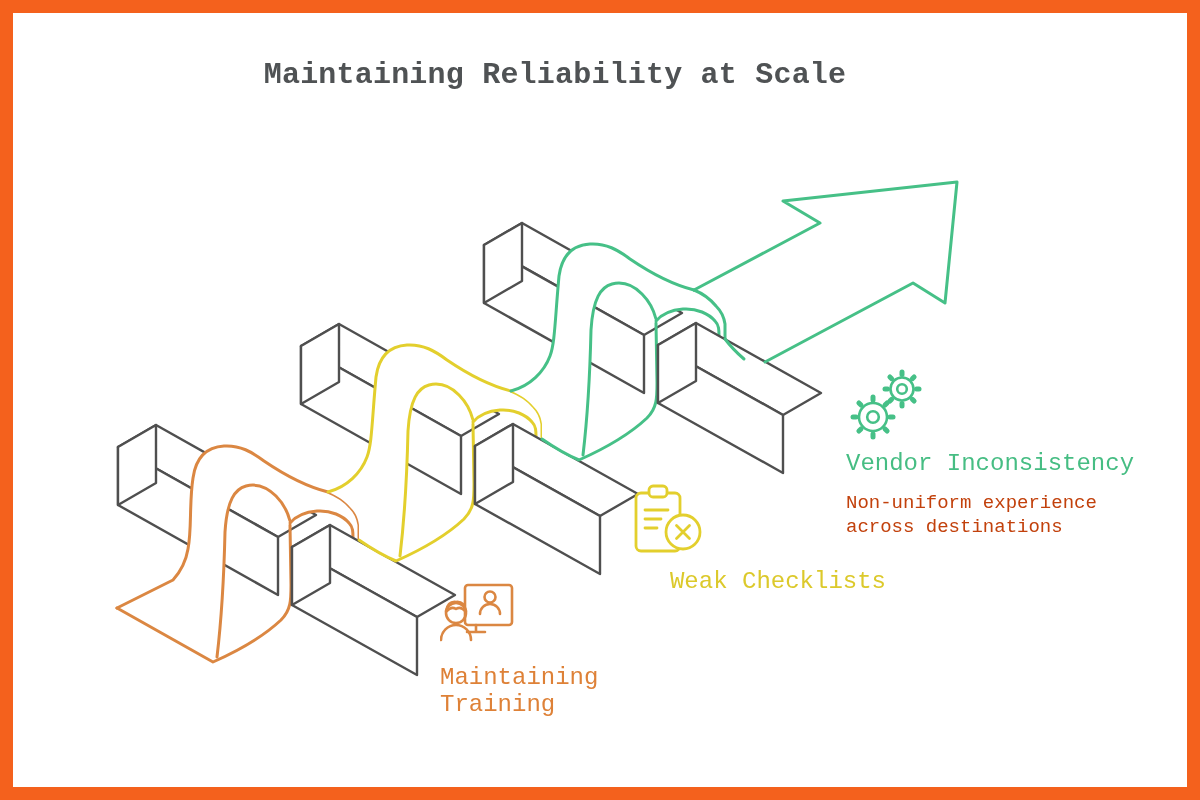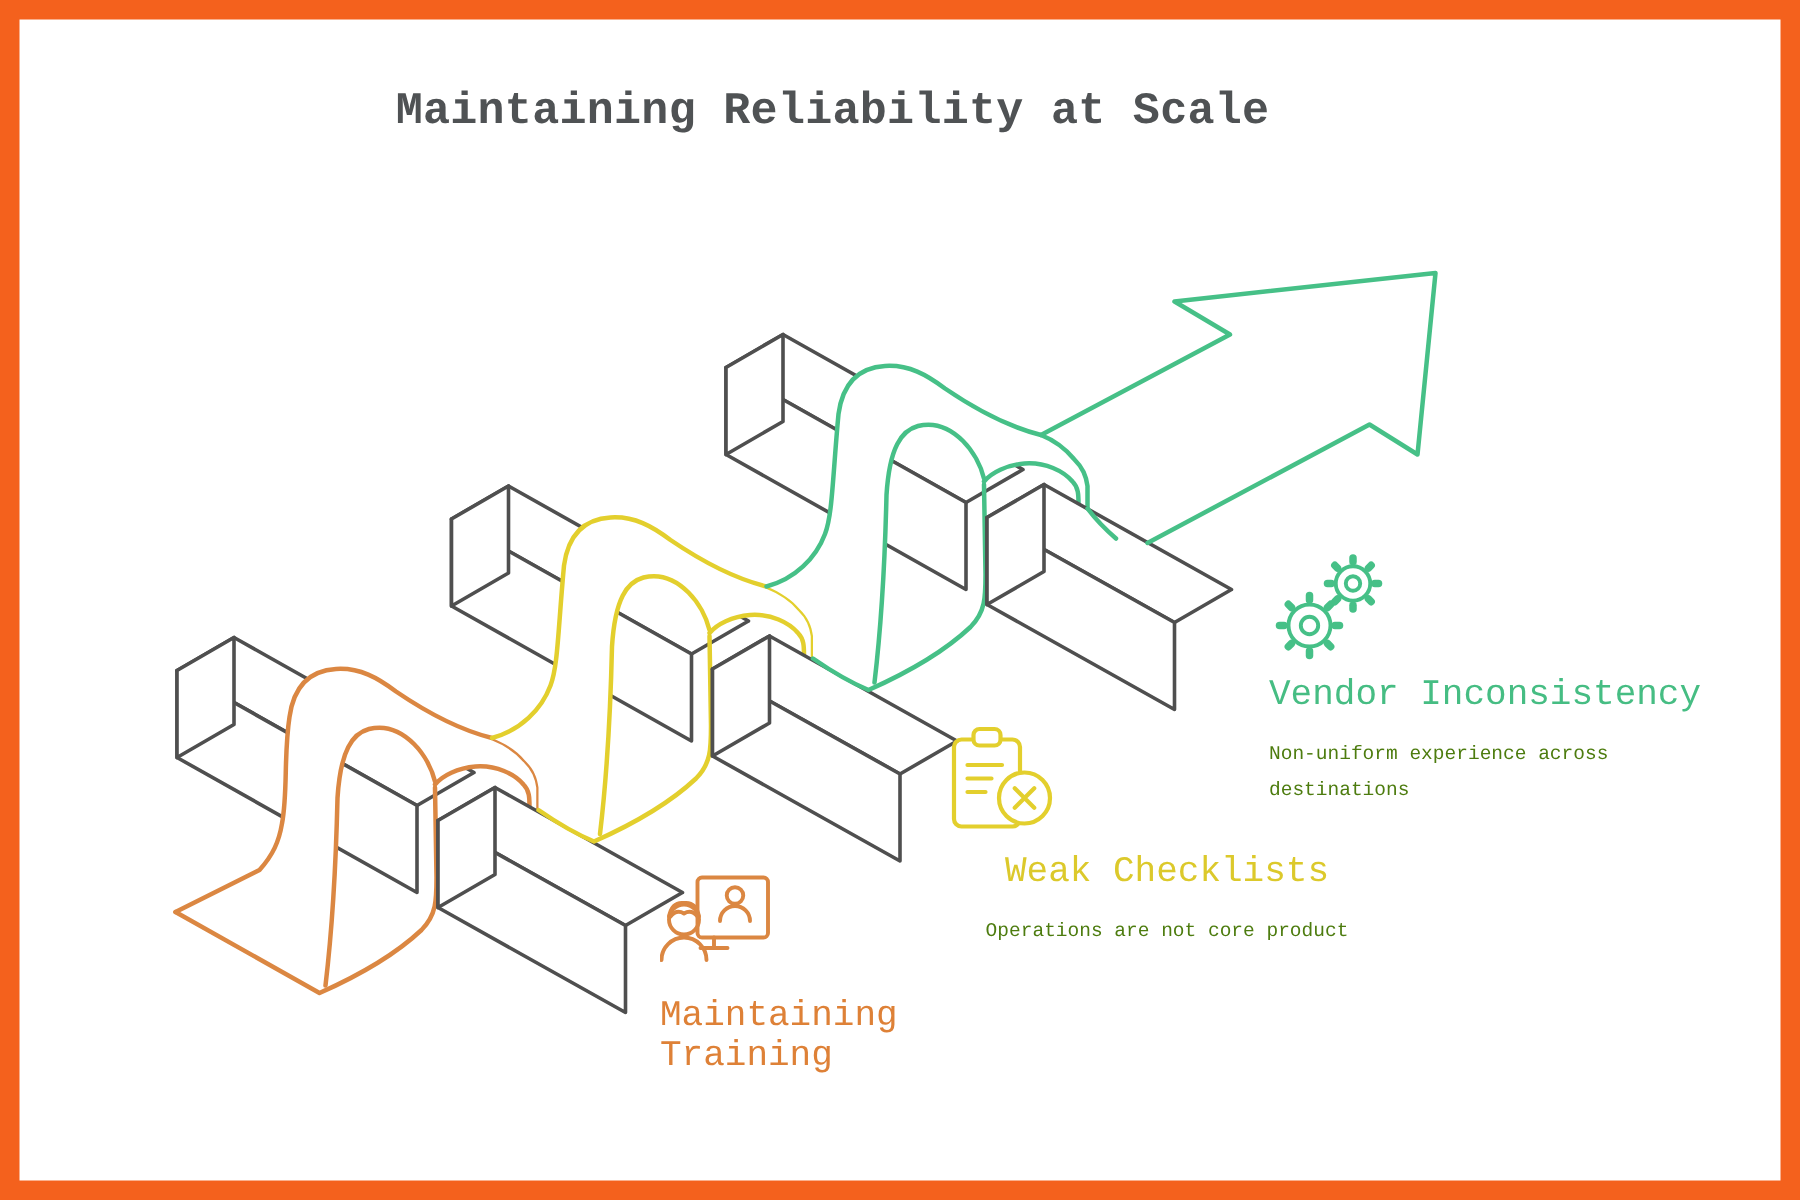--- a/index.html
+++ b/index.html
@@ -8,21 +8,21 @@
     border:13px solid #F4611D;background:#ffffff;overflow:hidden;
     font-family:Liberation Mono, monospace;
   }
   #diagram-svg{position:absolute;left:0;top:0;width:1174px;height:774px;}
   .page-title{
     position:absolute;left:0;top:45px;width:1084px;text-align:center;
     font-size:30px;font-weight:700;color:#4F5254;letter-spacing:.2px;
   }
   .callout{position:absolute;}
   .callout .label{font-size:24px;font-weight:400;margin:0 0 14px 0;}
-  .callout .desc{font-size:13px;color:#4d7c0f;line-height:24px;margin:0;}
+  .callout .desc{font-size:19px;color:#c2410c;line-height:24px;margin:0;}
   .callout .icon-wrap{margin-bottom:12px;height:72px;}
   #callout-training{left:427px;top:567px;width:280px;}
   #callout-training .label{color:#DE8137;}
   #callout-checklists{left:615px;top:471px;width:300px;text-align:center;}
   #callout-checklists .label{color:#DCC92B;}
   #callout-vendor{left:804px;top:353px;width:300px;margin-left:29px;}
   #callout-vendor .label{color:#46BD83;}
   .gray-fill{fill:#ffffff;stroke:#4F4F4F;stroke-width:2.4;stroke-linejoin:round;}
   .rib-fill{fill:#ffffff;stroke:none;}
   .rib-o{fill:none;stroke:#DB8742;stroke-width:3;stroke-linecap:round;stroke-linejoin:round;}
@@ -157,21 +157,20 @@
           <rect x="8" y="9" width="44" height="58" rx="5"></rect>
           <rect x="21" y="2" width="18" height="11" rx="4" fill="#fff"></rect>
           <path d="M17,26 h23 M17,35 h16 M17,44 h12"></path>
           <circle cx="55" cy="48" r="17" fill="#fff"></circle>
           <path d="M48.5,41.5 L61.5,54.5 M61.5,41.5 L48.5,54.5"></path>
         </g>
       </svg>
 
     </div>
     <p class="label">Weak Checklists</p>
-    <p class="desc">Operations are not core product</p>
   </div>
 
   <div class="callout" id="callout-vendor">
     <div class="icon-wrap">
       <svg class="icon-svg" width="84" height="80" viewBox="0 0 84 80">
         <g fill="none" stroke="#46C087" stroke-linecap="round">
           <g stroke-width="2.6">
             <circle cx="56" cy="23" r="11.5"></circle>
             <circle cx="56" cy="23" r="4.8"></circle>
             <circle cx="27" cy="51" r="14"></circle>

